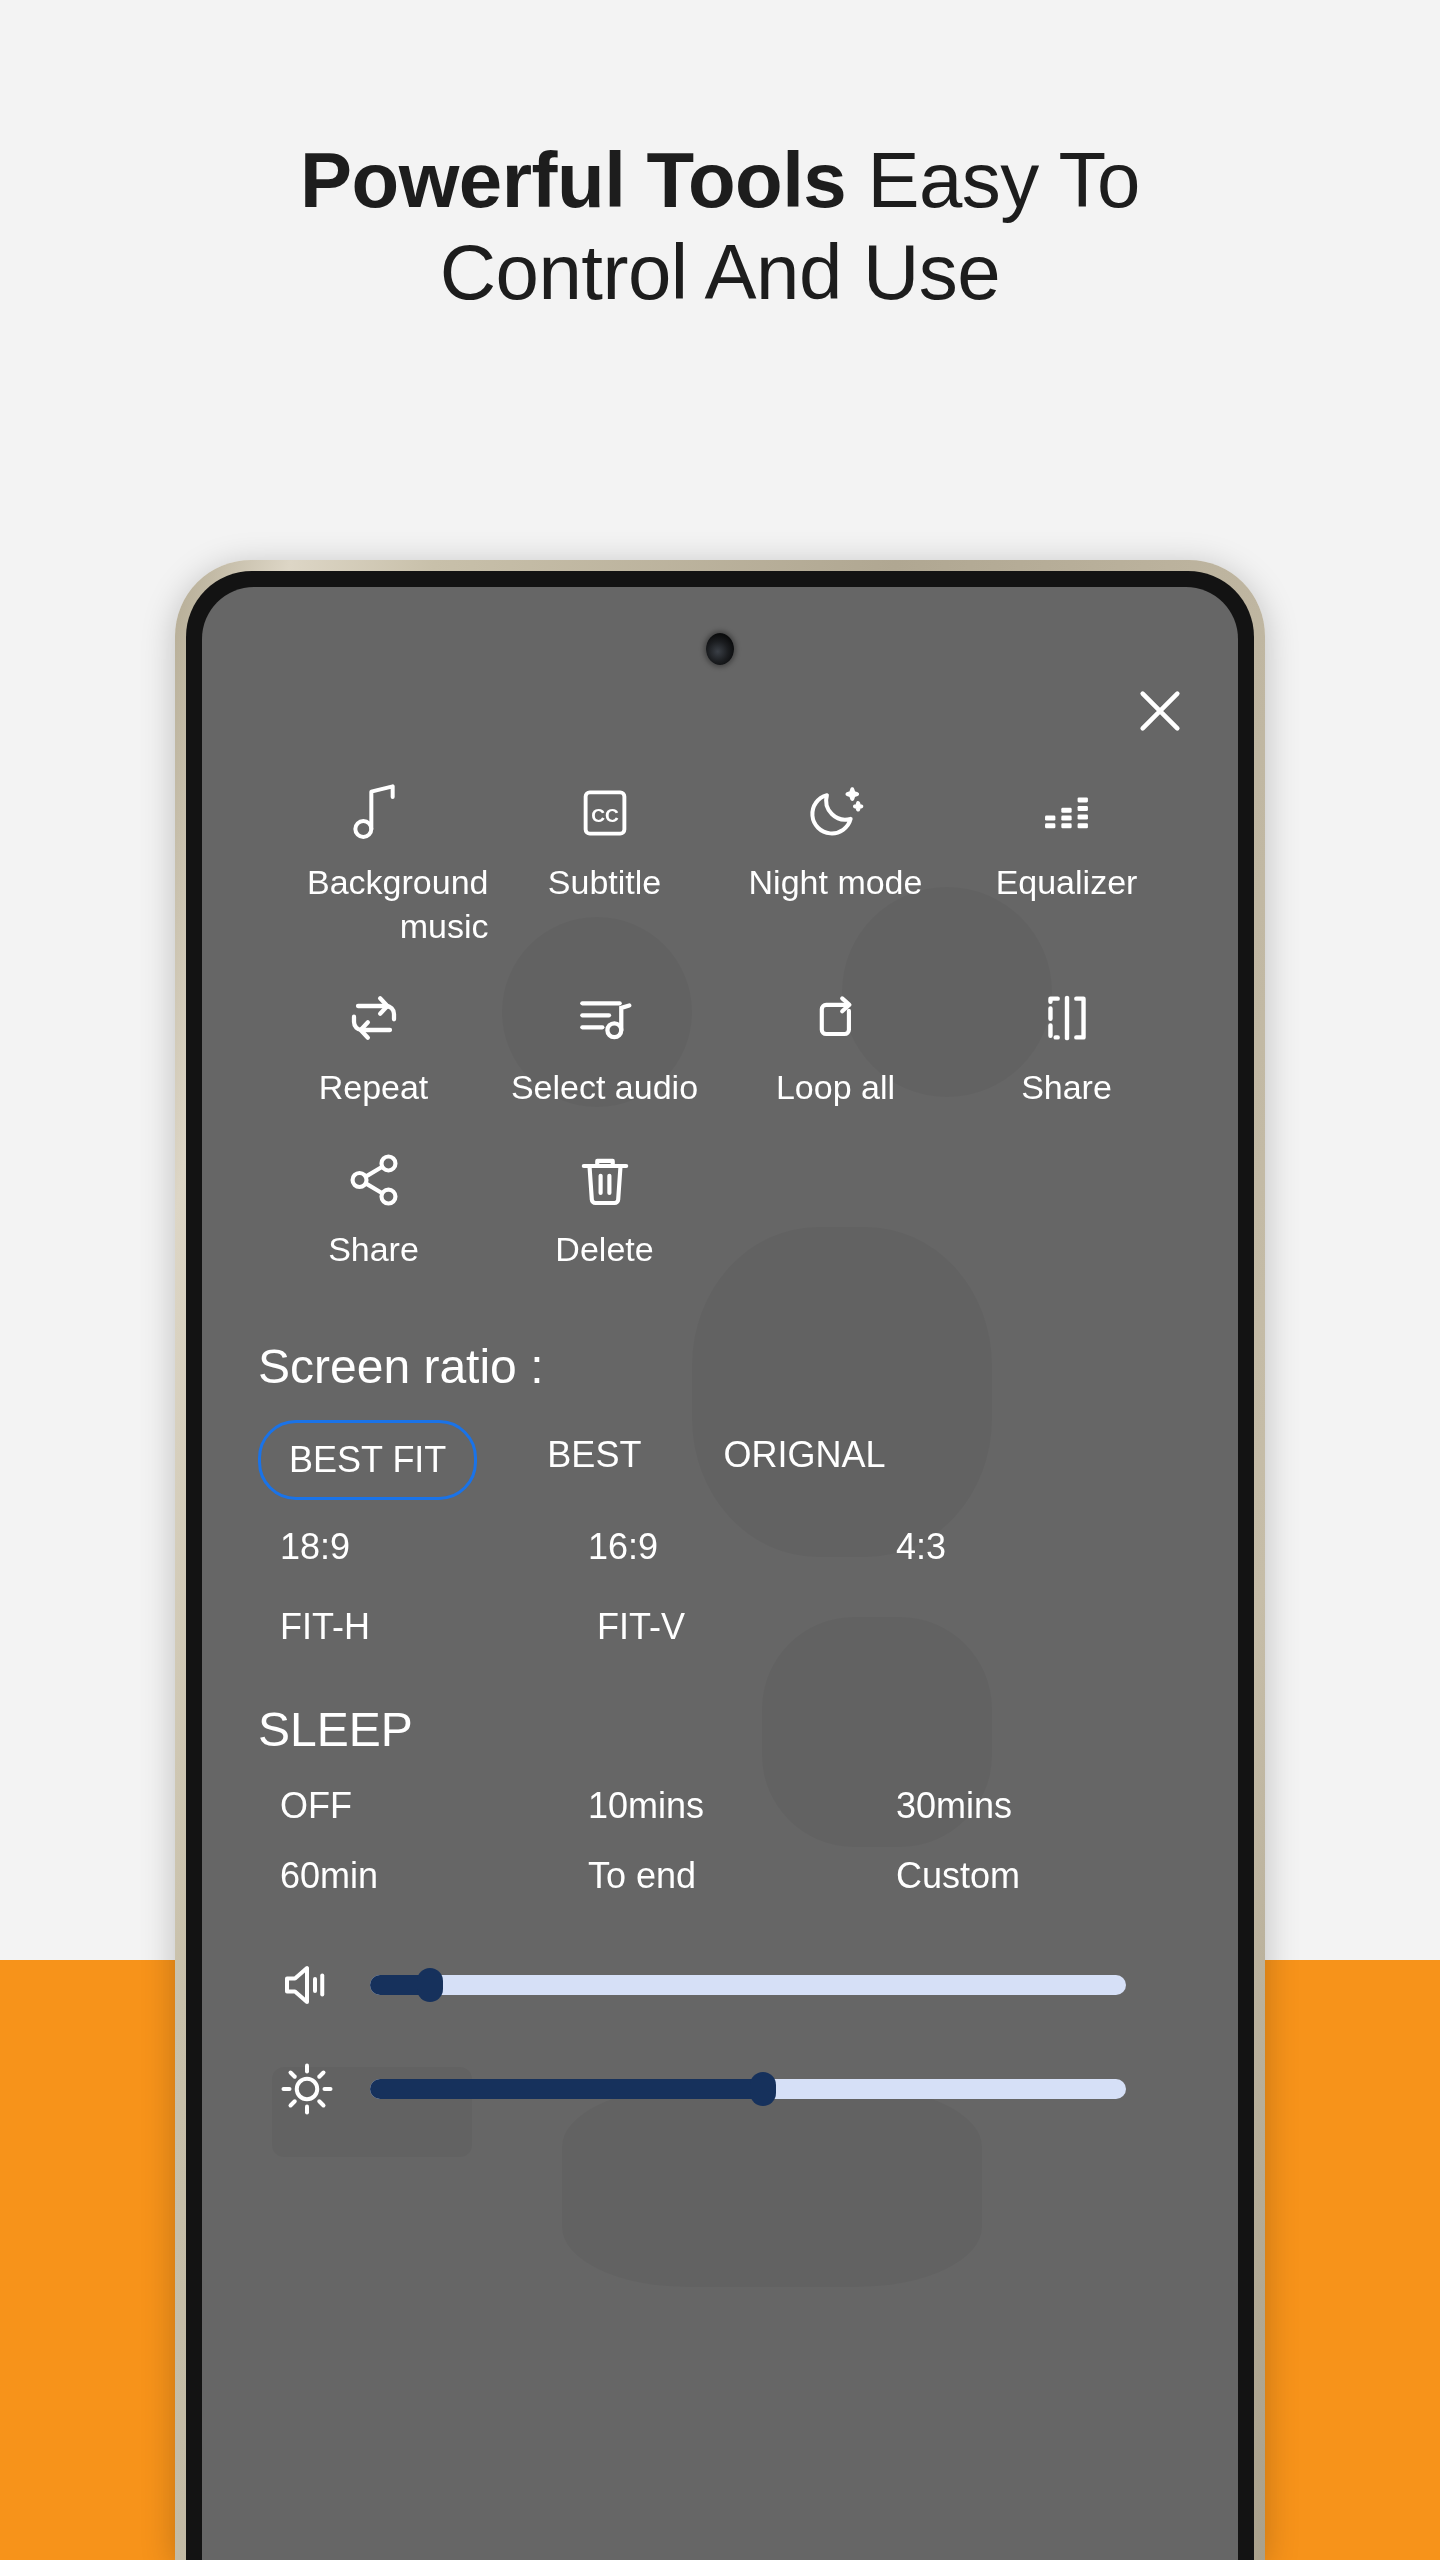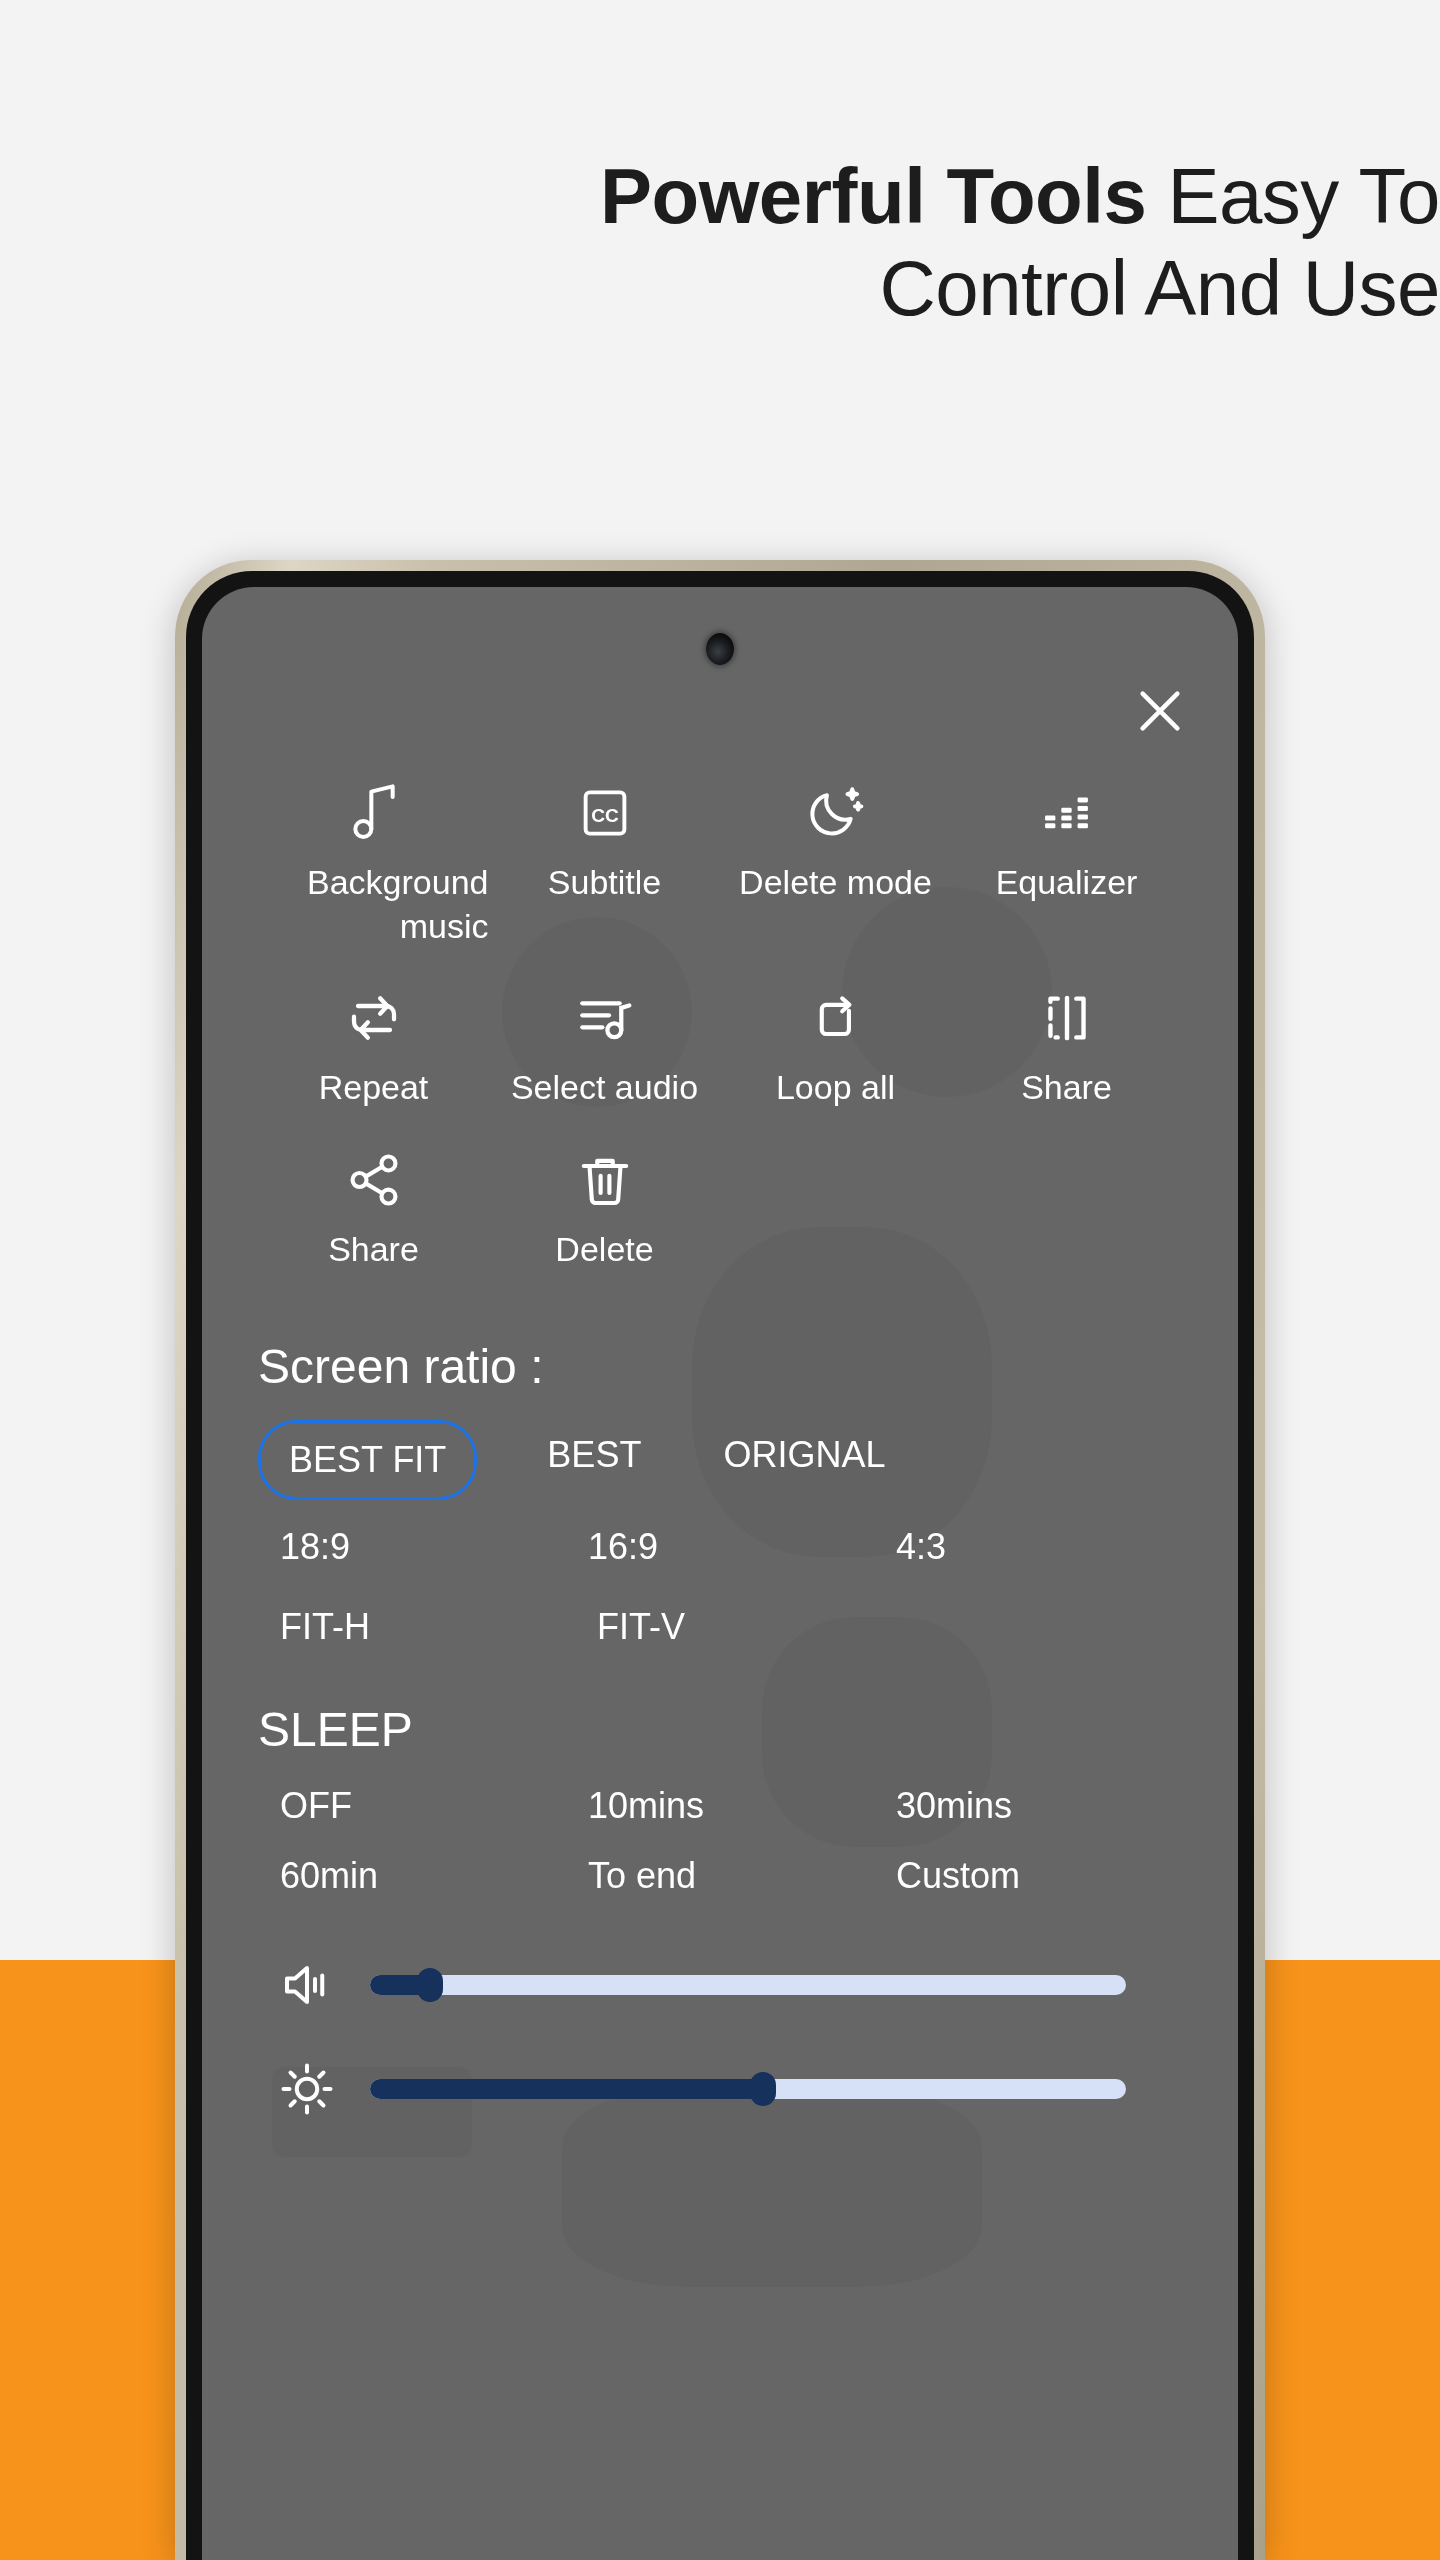--- a/index.html
+++ b/index.html
@@ -11,24 +11,24 @@
     height: 2560px;
     background: #f3f3f3;
     font-family: "Liberation Sans", sans-serif;
     overflow: hidden;
     position: relative;
   }
 
   
   .headline {
     position: absolute;
-    top: 150px;
+    top: 134px;
     left: 0;
     width: 1440px;
-    text-align: right;
+    text-align: center;
     color: #1d1d1d;
     font-size: 78px;
     line-height: 1.18;
     letter-spacing: -0.5px;
     font-weight: 400;
   }
   .headline .bold { font-weight: 700; }
 
   
   .orange-shape {
@@ -294,21 +294,21 @@
           </div>
 
           <div class="tool">
             <span class="ico">
               <svg width="64" height="64" viewBox="0 0 24 24" fill="none" stroke="#fff" stroke-width="1.5" stroke-linecap="round" stroke-linejoin="round">
                 <path d="M17.5 14.2A7.2 7.2 0 0 1 8.6 5.3 7.3 7.3 0 1 0 17.5 14.2z"></path>
                 <path d="M18.1 3.1l.45 1.35 1.35.45-1.35.45-.45 1.35-.45-1.35-1.35-.45 1.35-.45z"></path>
                 <path d="M20.3 8.3l.3.9.9.3-.9.3-.3.9-.3-.9-.9-.3.9-.3z"></path>
               </svg>
             </span>
-            <span class="lbl">Delete mode</span>
+            <span class="lbl">Night mode</span>
           </div>
 
           <div class="tool">
             <span class="ico">
               <svg width="62" height="62" viewBox="0 0 24 24" fill="#fff">
                 <rect x="3.5" y="13" width="4" height="1.9" rx="0.5"></rect>
                 <rect x="3.5" y="16" width="4" height="1.9" rx="0.5"></rect>
                 <rect x="9.8" y="10" width="4" height="1.9" rx="0.5"></rect>
                 <rect x="9.8" y="13" width="4" height="1.9" rx="0.5"></rect>
                 <rect x="9.8" y="16" width="4" height="1.9" rx="0.5"></rect>

